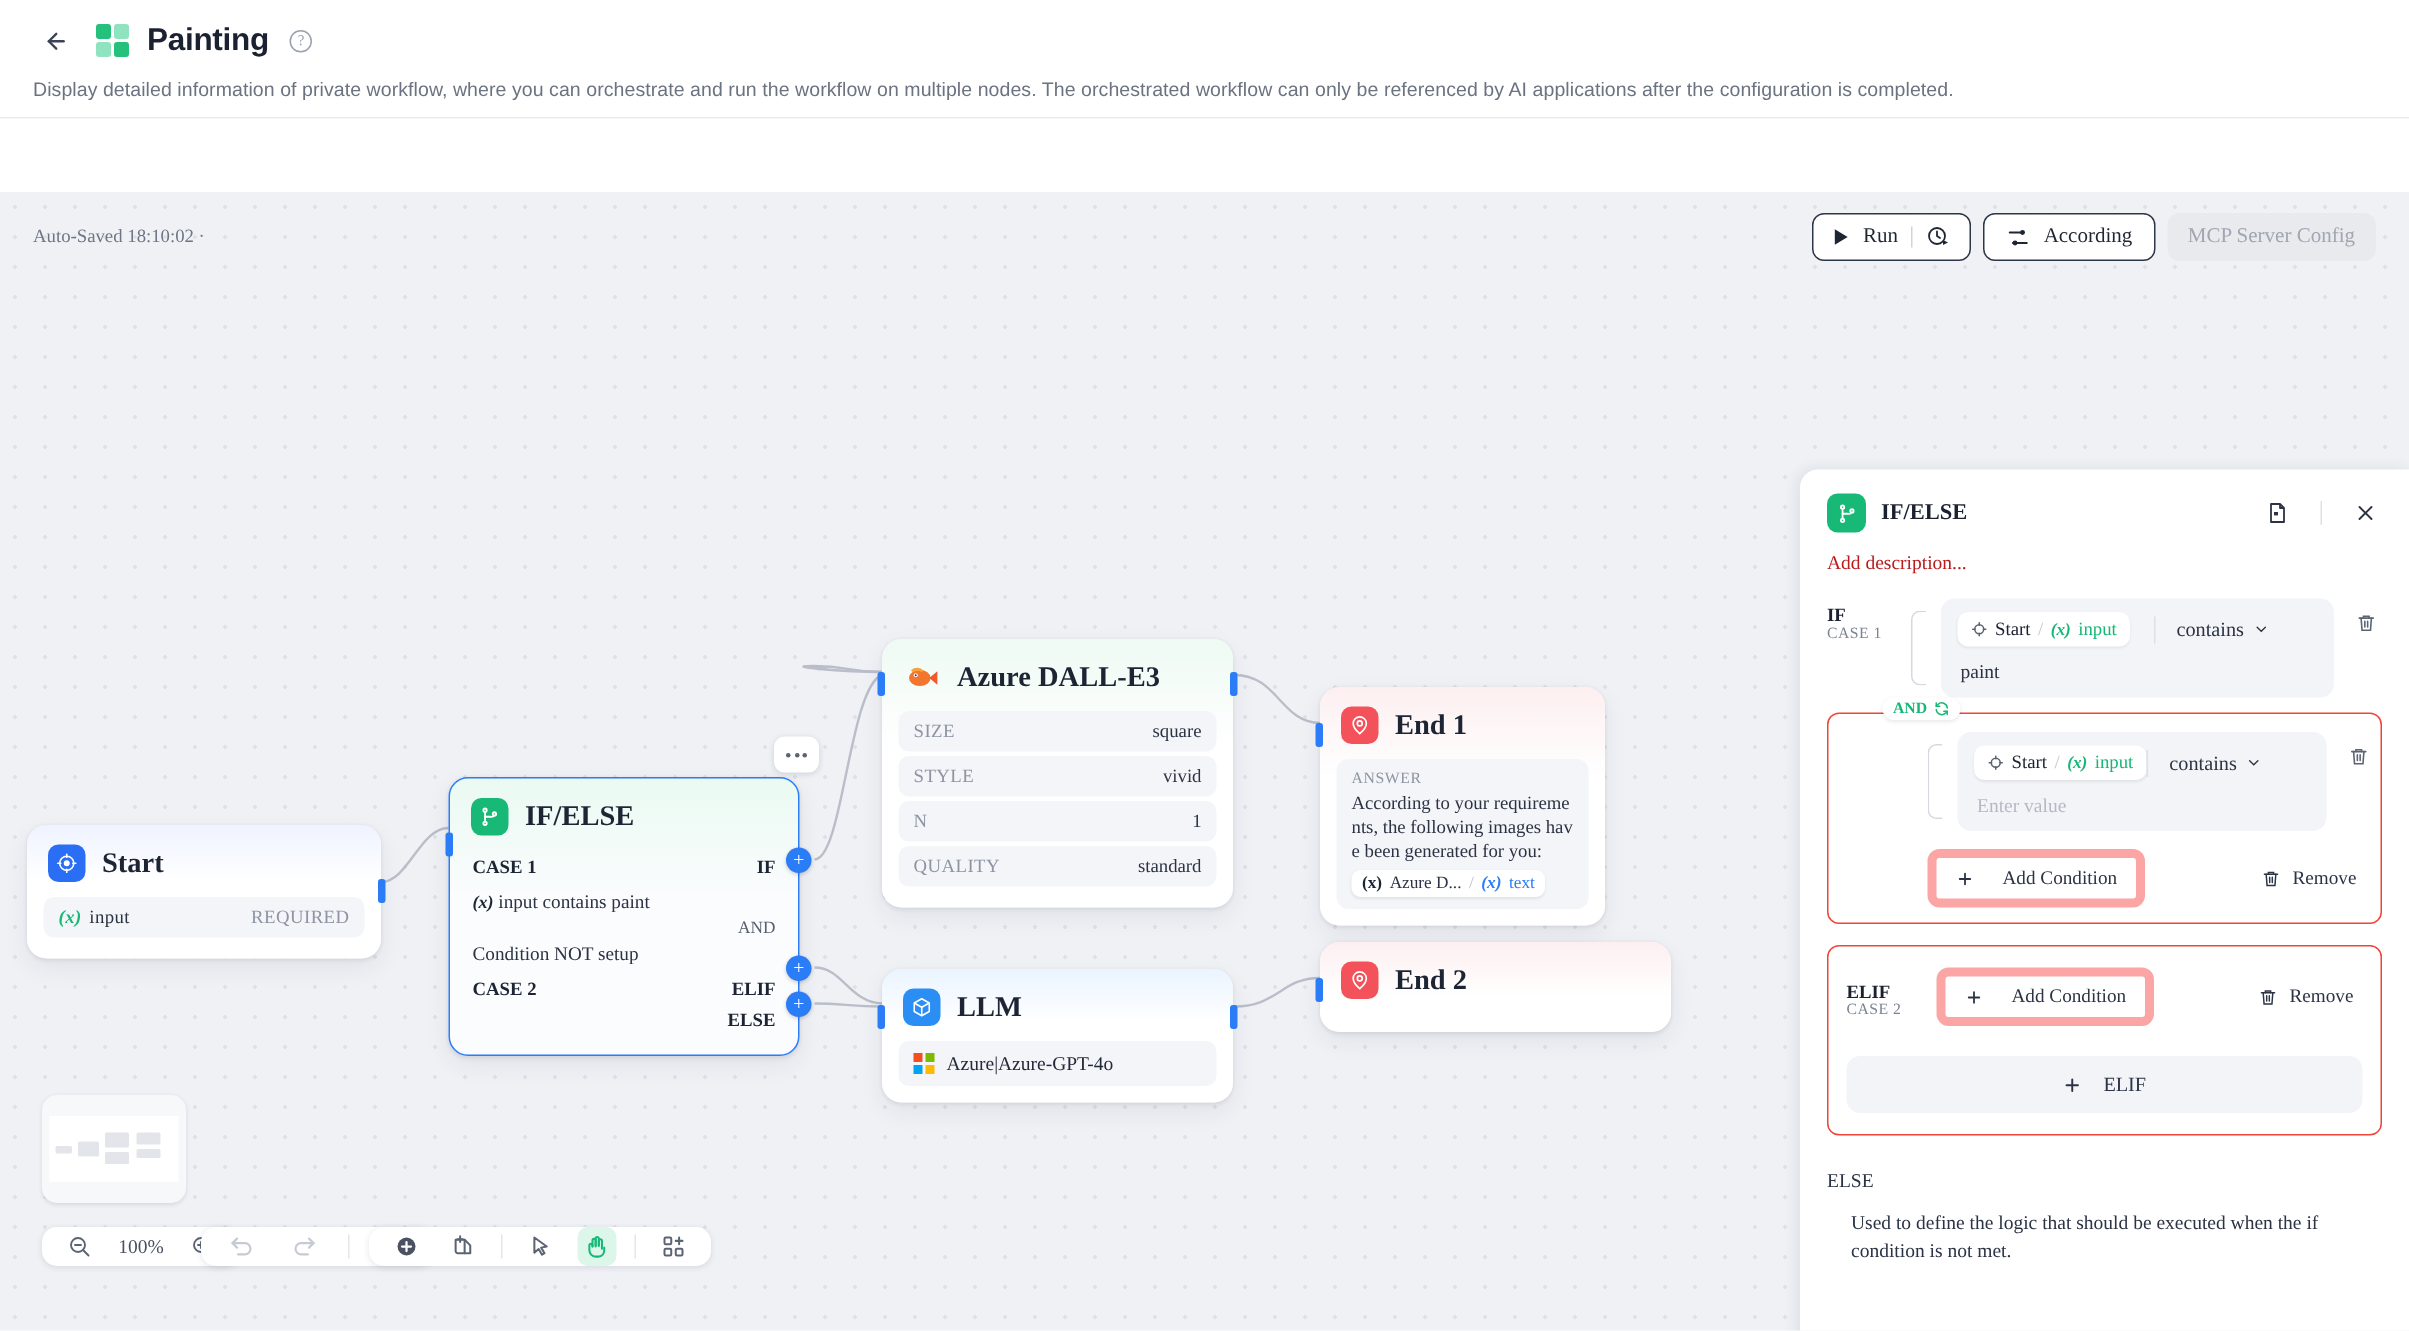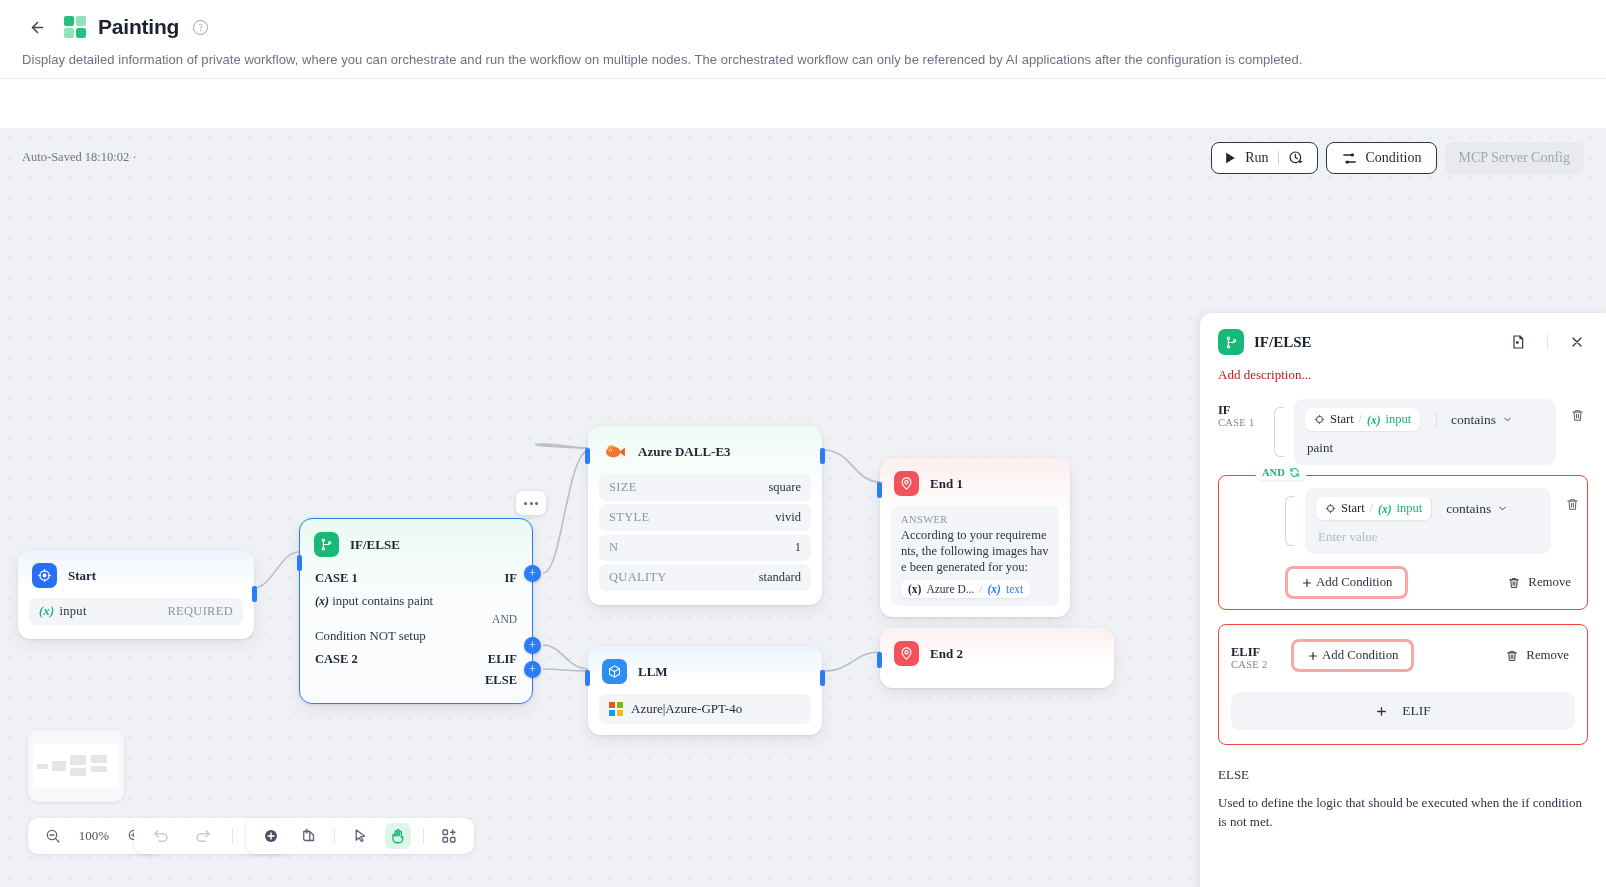--- a/index.html
+++ b/index.html
@@ -73,21 +73,21 @@
   .btn-mcp{
     display:flex;align-items:center;height:32px;padding:0 14px;
     background:#e8eaee;border-radius:8px;font-size:14px;color:#a0a6b2;cursor:default;
   }
 
   
   .node{position:absolute;background:#fff;border-radius:13px;
     box-shadow:0 1px 3px rgba(30,40,70,.10), 0 6px 16px rgba(30,40,70,.07);}
   .node-head{display:flex;align-items:center;gap:11px;padding:13px 14px 10px 14px;
     border-radius:13px 13px 0 0;}
-  .node-title{font-size:13px;font-weight:bold;color:#1d2535;}
+  .node-title{font-size:19px;font-weight:bold;color:#1d2535;}
   .node-ico{width:25px;height:25px;border-radius:7px;display:flex;align-items:center;
     justify-content:center;color:#fff;flex:none;}
   .node-body{padding:0 11px 11px 11px;}
   .kv{display:flex;justify-content:space-between;align-items:center;
     background:#f4f5f8;border-radius:7px;padding:6px 10px;margin-bottom:3px;font-size:12.5px;}
   .kv .k{color:#8d94a3;letter-spacing:.3px;}
   .kv .v{color:#2b3344;}
   .handle{
     position:absolute;width:17px;height:17px;border-radius:50%;background:#2a7cf7;
     color:#fff;font-size:13px;line-height:16px;text-align:center;cursor:pointer;
@@ -139,21 +139,21 @@
 
   
   .edges{position:absolute;left:0;top:0;width:1606px;height:759px;pointer-events:none;}
 
   
   .minimap{position:absolute;left:28px;top:602px;width:96px;height:72px;background:#f7f8fa;
     border-radius:10px;display:flex;align-items:center;justify-content:center;
     box-shadow:0 1px 3px rgba(30,40,70,.12);}
   .minimap-inner{width:86px;height:44px;background:#fff;position:relative;}
   .mm{position:absolute;background:#e3e5ea;border-radius:1px;}
-  .bar{position:absolute;height:36px;background:#fff;border-radius:10px;display:flex;
+  .bar{position:absolute;height:26px;background:#fff;border-radius:10px;display:flex;
     align-items:center;box-shadow:0 1px 4px rgba(30,40,70,.12);}
   #zoom-bar{left:28px;top:690px;padding:0 12px;gap:10px;}
   .zoom-val{font-size:13px;color:#49505f;min-width:36px;text-align:center;}
   #undo-bar{left:134px;top:690px;padding:0 14px;gap:16px;}
   #tools-bar{left:246px;top:690px;padding:0 12px;gap:12px;}
   .tool{width:26px;height:26px;border-radius:7px;display:flex;align-items:center;
     justify-content:center;cursor:pointer;color:#5c6474;}
   .tool.active{background:#dcf7e9;color:#16b877;}
   .tool.disabled{color:#c6cad3;}
   .tb-sep{width:1px;height:16px;background:#e4e6eb;}
@@ -197,30 +197,30 @@
     color:#5c6474;cursor:pointer;}
 
   .and-badge{position:absolute;left:36px;top:-11px;display:inline-flex;align-items:center;
     gap:4px;background:#fff;border-radius:9px;padding:2px 7px;font-size:10.5px;
     font-weight:bold;color:#16b877;box-shadow:0 1px 3px rgba(0,0,0,.10);z-index:2;}
 
   .hl-box{border:1.3px solid #f04438;border-radius:8px;padding:12px 10px 10px 10px;
     position:relative;margin-top:10px;}
   .row-actions{display:flex;align-items:center;justify-content:space-between;margin-top:12px;
     padding-left:56px;}
-  .add-cond{display:inline-flex;align-items:center;gap:3px;border:3px solid #fca5a5;
+  .add-cond{display:inline-flex;align-items:center;gap:19px;border:6px solid #fca5a5;
     background:#fff;border-radius:8px;padding:6px 13px;font-size:12.8px;color:#2b3344;cursor:pointer;}
   .remove-btn{display:inline-flex;align-items:center;gap:7px;font-size:12.8px;color:#2b3344;
     cursor:pointer;padding-right:6px;}
   .elif-head{display:flex;align-items:center;gap:14px;}
   .add-elif{margin-top:20px;background:#f3f4f7;border-radius:9px;height:38px;display:flex;
     align-items:center;justify-content:center;gap:14px;font-size:13.5px;color:#2b3344;cursor:pointer;}
   .else-sec{padding:22px 18px 0 18px;}
   .else-t{font-size:13px;color:#2b3344;}
-  .else-d{font-size:13px;color:#2b3344;line-height:19px;margin-top:10px;}
+  .else-d{font-size:13px;color:#2b3344;line-height:19px;margin-top:10px;margin-left:16px;}
 </style>
 </head>
 <body>
 
 <div class="header">
   <div class="hdr-row">
     <div class="back-btn">
       <svg width="17" height="17" viewBox="0 0 24 24" fill="none" stroke="currentColor" stroke-width="2.2" stroke-linecap="round" stroke-linejoin="round">
           <path d="M19 12H5"></path>
           <path d="M12 19l-7-7 7-7"></path>
@@ -256,21 +256,21 @@
           <polygon points="17,15 22,17.5 17,20" fill="#1f2633" stroke="none"></polygon>
         </svg>
     </div>
     <div class="btn-cfg">
       <svg width="17" height="17" viewBox="0 0 24 24" fill="none" stroke="#1f2633" stroke-width="1.9" stroke-linecap="round">
           <path d="M4 7h13"></path>
           <path d="M7 17h13"></path>
           <circle cx="16" cy="7" r="2.3" fill="#1f2633" stroke="none"></circle>
           <circle cx="9" cy="17" r="2.3" fill="#1f2633" stroke="none"></circle>
         </svg>
-      <span>Condition</span>
+      <span>According</span>
     </div>
     <div class="btn-mcp">MCP Server Config</div>
   </div>
 
   <svg class="edges">
     <g fill="none" stroke="#b9bec9" stroke-width="1.6">
       <path d="M254,460 C272,460 280,424 299,424"></path>
       <path d="M542,316 C566,316 566,320 588,320" transform="translate(0,0)"></path>
       <path d="M542,317 C560,317 545,318 545,318"></path>
       <path d="M542,316 C520,316 560,320 588,320"></path>

